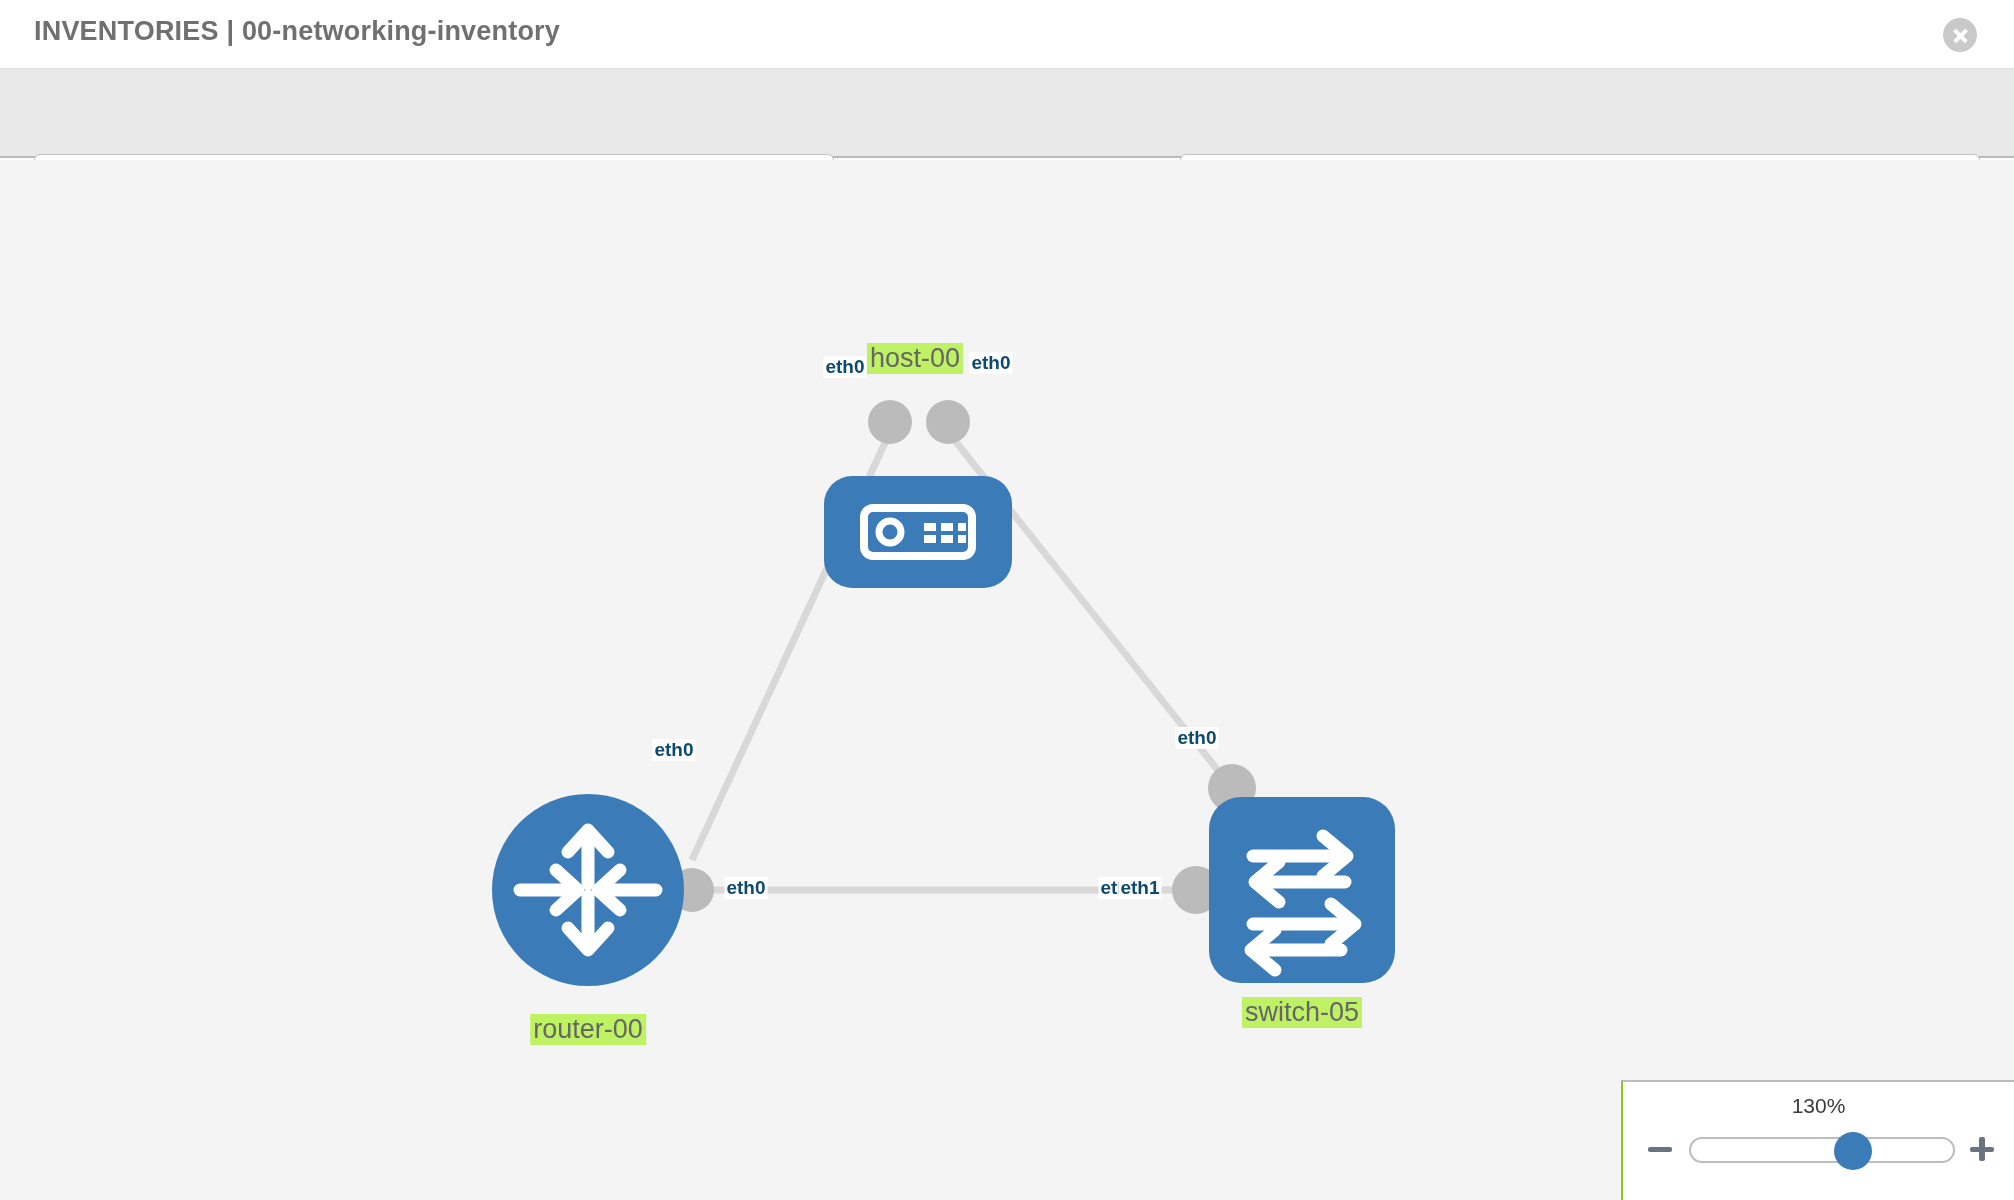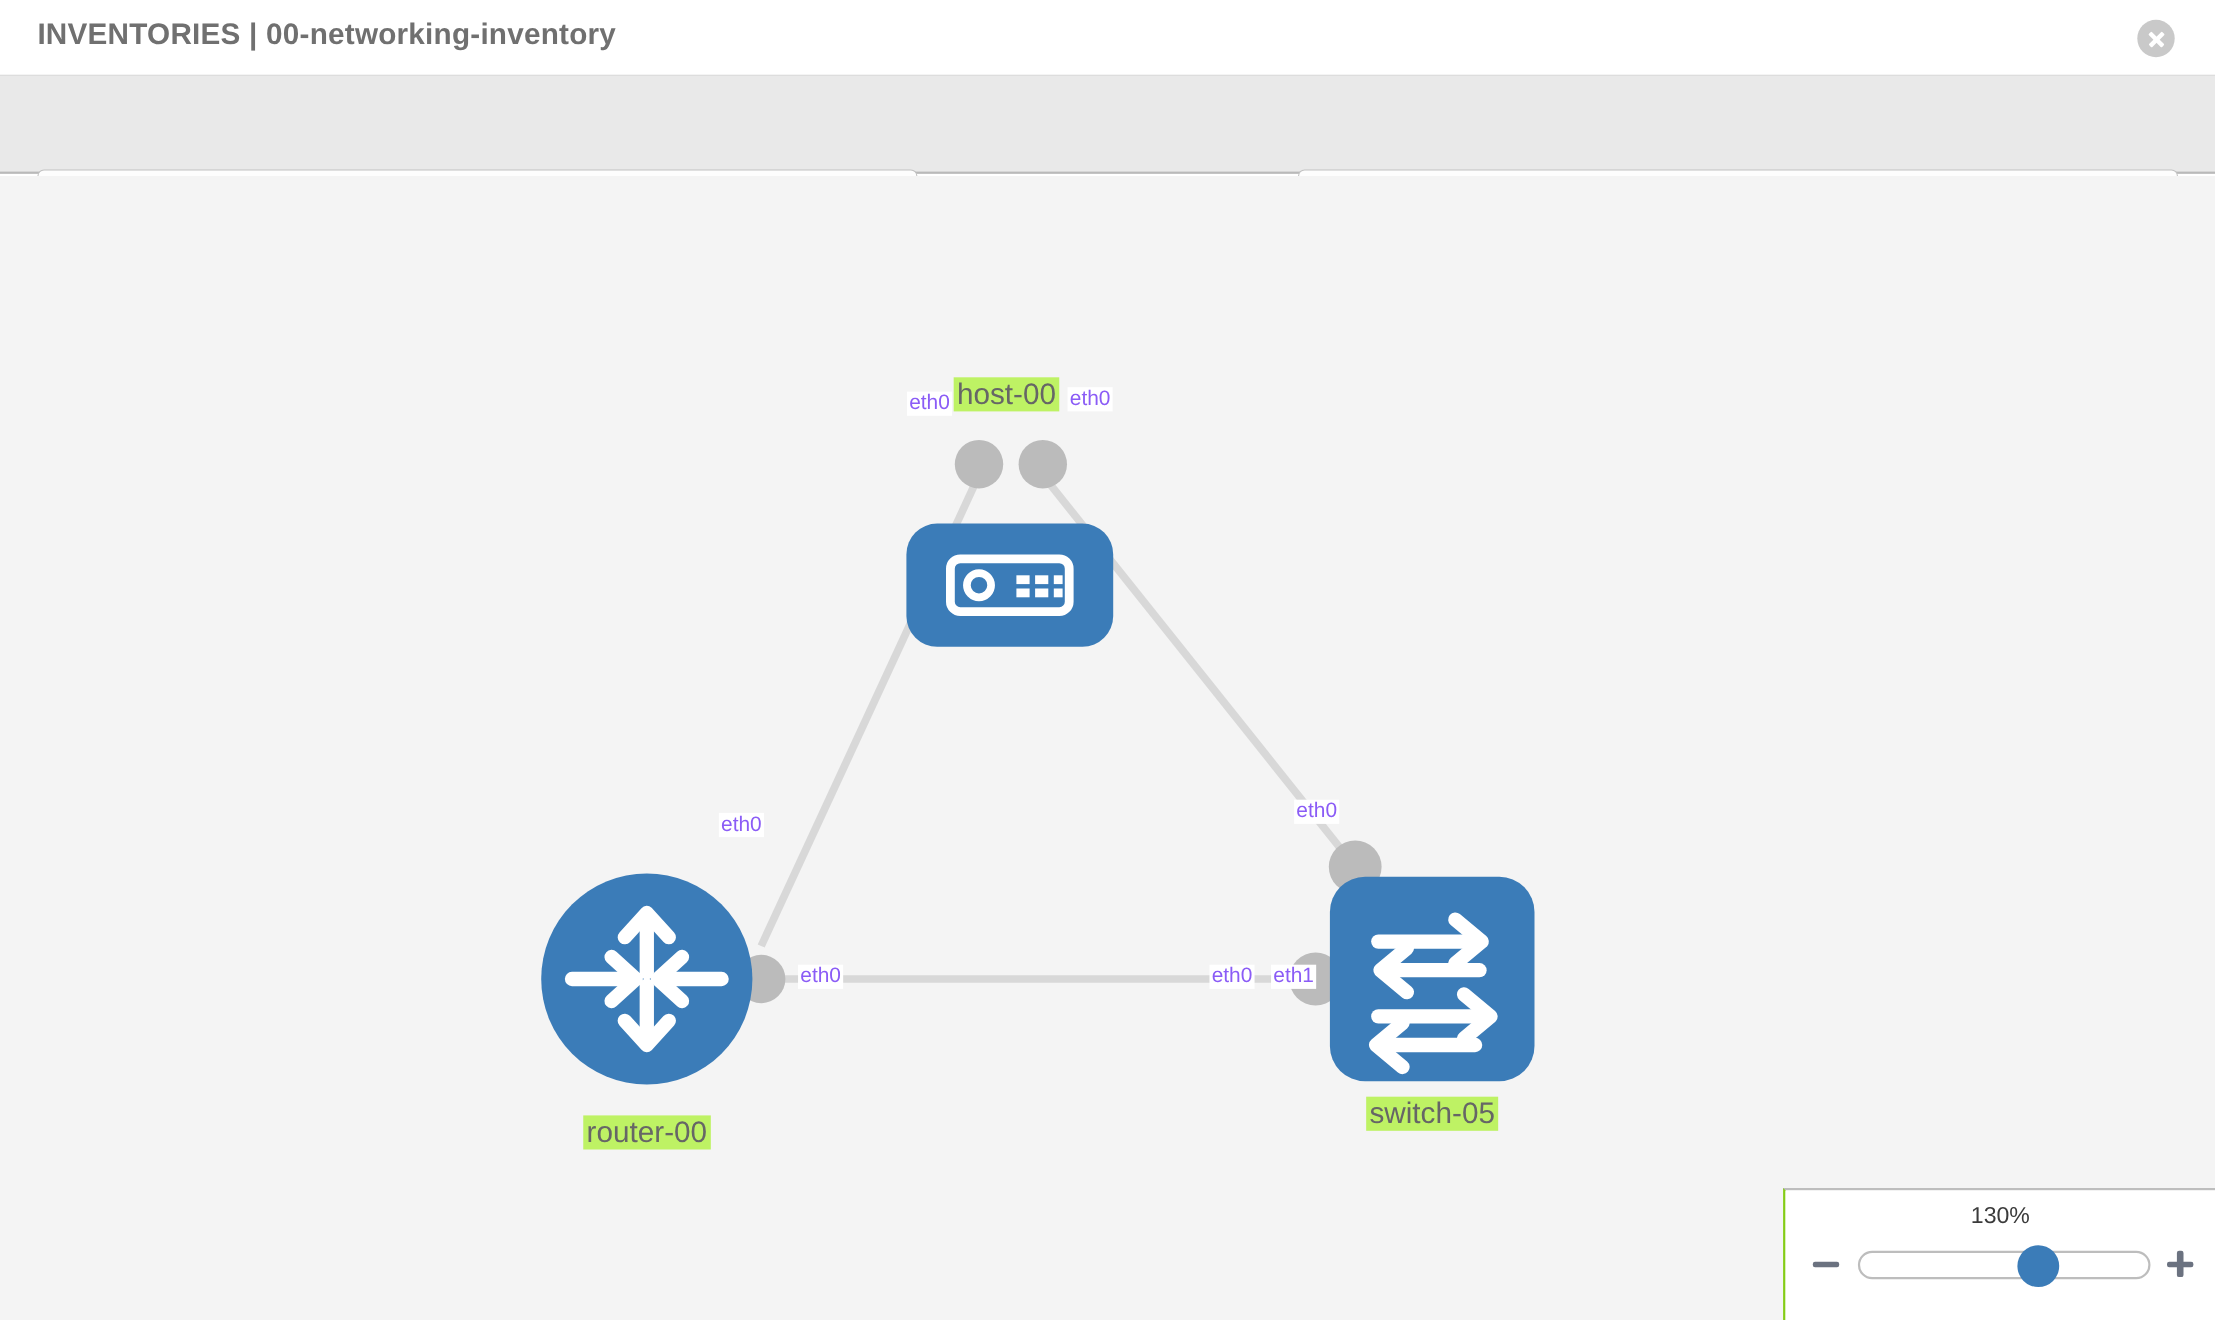--- a/index.html
+++ b/index.html
@@ -93,25 +93,26 @@
   .node-label {
     position: absolute;
     font-size: 27px; color: #666666;
     background: #bef264;
     white-space: nowrap;
     padding: 0 3px;
     transform: translate(-50%, 0);
   }
   .iface-label {
     position: absolute;
-    font-size: 19px; color: #8b5cf6;
+    font-size: 19px; color: #0c4a6e;
     background: #ffffff;
     white-space: nowrap;
     padding: 0 2px;
     transform: translate(-50%, -50%);
+    font-weight: bold;
   }
 
   
   .zoom-panel {
     position: absolute; left: 1621px; top: 1080px;
     width: 393px; height: 150px;
     background: #ffffff;
     border-top: 2px solid #bdbdbd;
     border-left: 2px solid #84cc16;
   }
@@ -263,21 +264,21 @@
   <div class="node-label" style="left:915px; top:183px;">host-00</div>
   <div class="node-label" style="left:588px; top:837px;margin-top:17px;">router-00</div>
   <div class="node-label" style="left:1302px; top:837px;">switch-05</div>
 
   <div class="iface-label" style="left:845px;  top:207px;">eth0</div>
   <div class="iface-label" style="left:991px;  top:203px;">eth0</div>
   <div class="iface-label" style="left:674px;  top:590px;">eth0</div>
   <div class="iface-label" style="left:1197px; top:578px;">eth0</div>
   <div class="iface-label" style="left:746px;  top:728px;">eth0</div>
   <div class="iface-label" style="left:1120px; top:728px;">eth0</div>
-  <div class="iface-label" style="left:1140px; top:728px;margin-left:36px;">eth1</div>
+  <div class="iface-label" style="left:1140px; top:728px;">eth1</div>
 </div>
 
 <div class="zoom-panel">
   <div class="zoom-value">130%</div>
   <div class="zoom-minus"></div>
   <div class="zoom-track">
     <div class="zoom-handle" id="zoom-handle" style="left: 62%;"></div>
   </div>
   <div class="zoom-plus"></div>
 </div>

